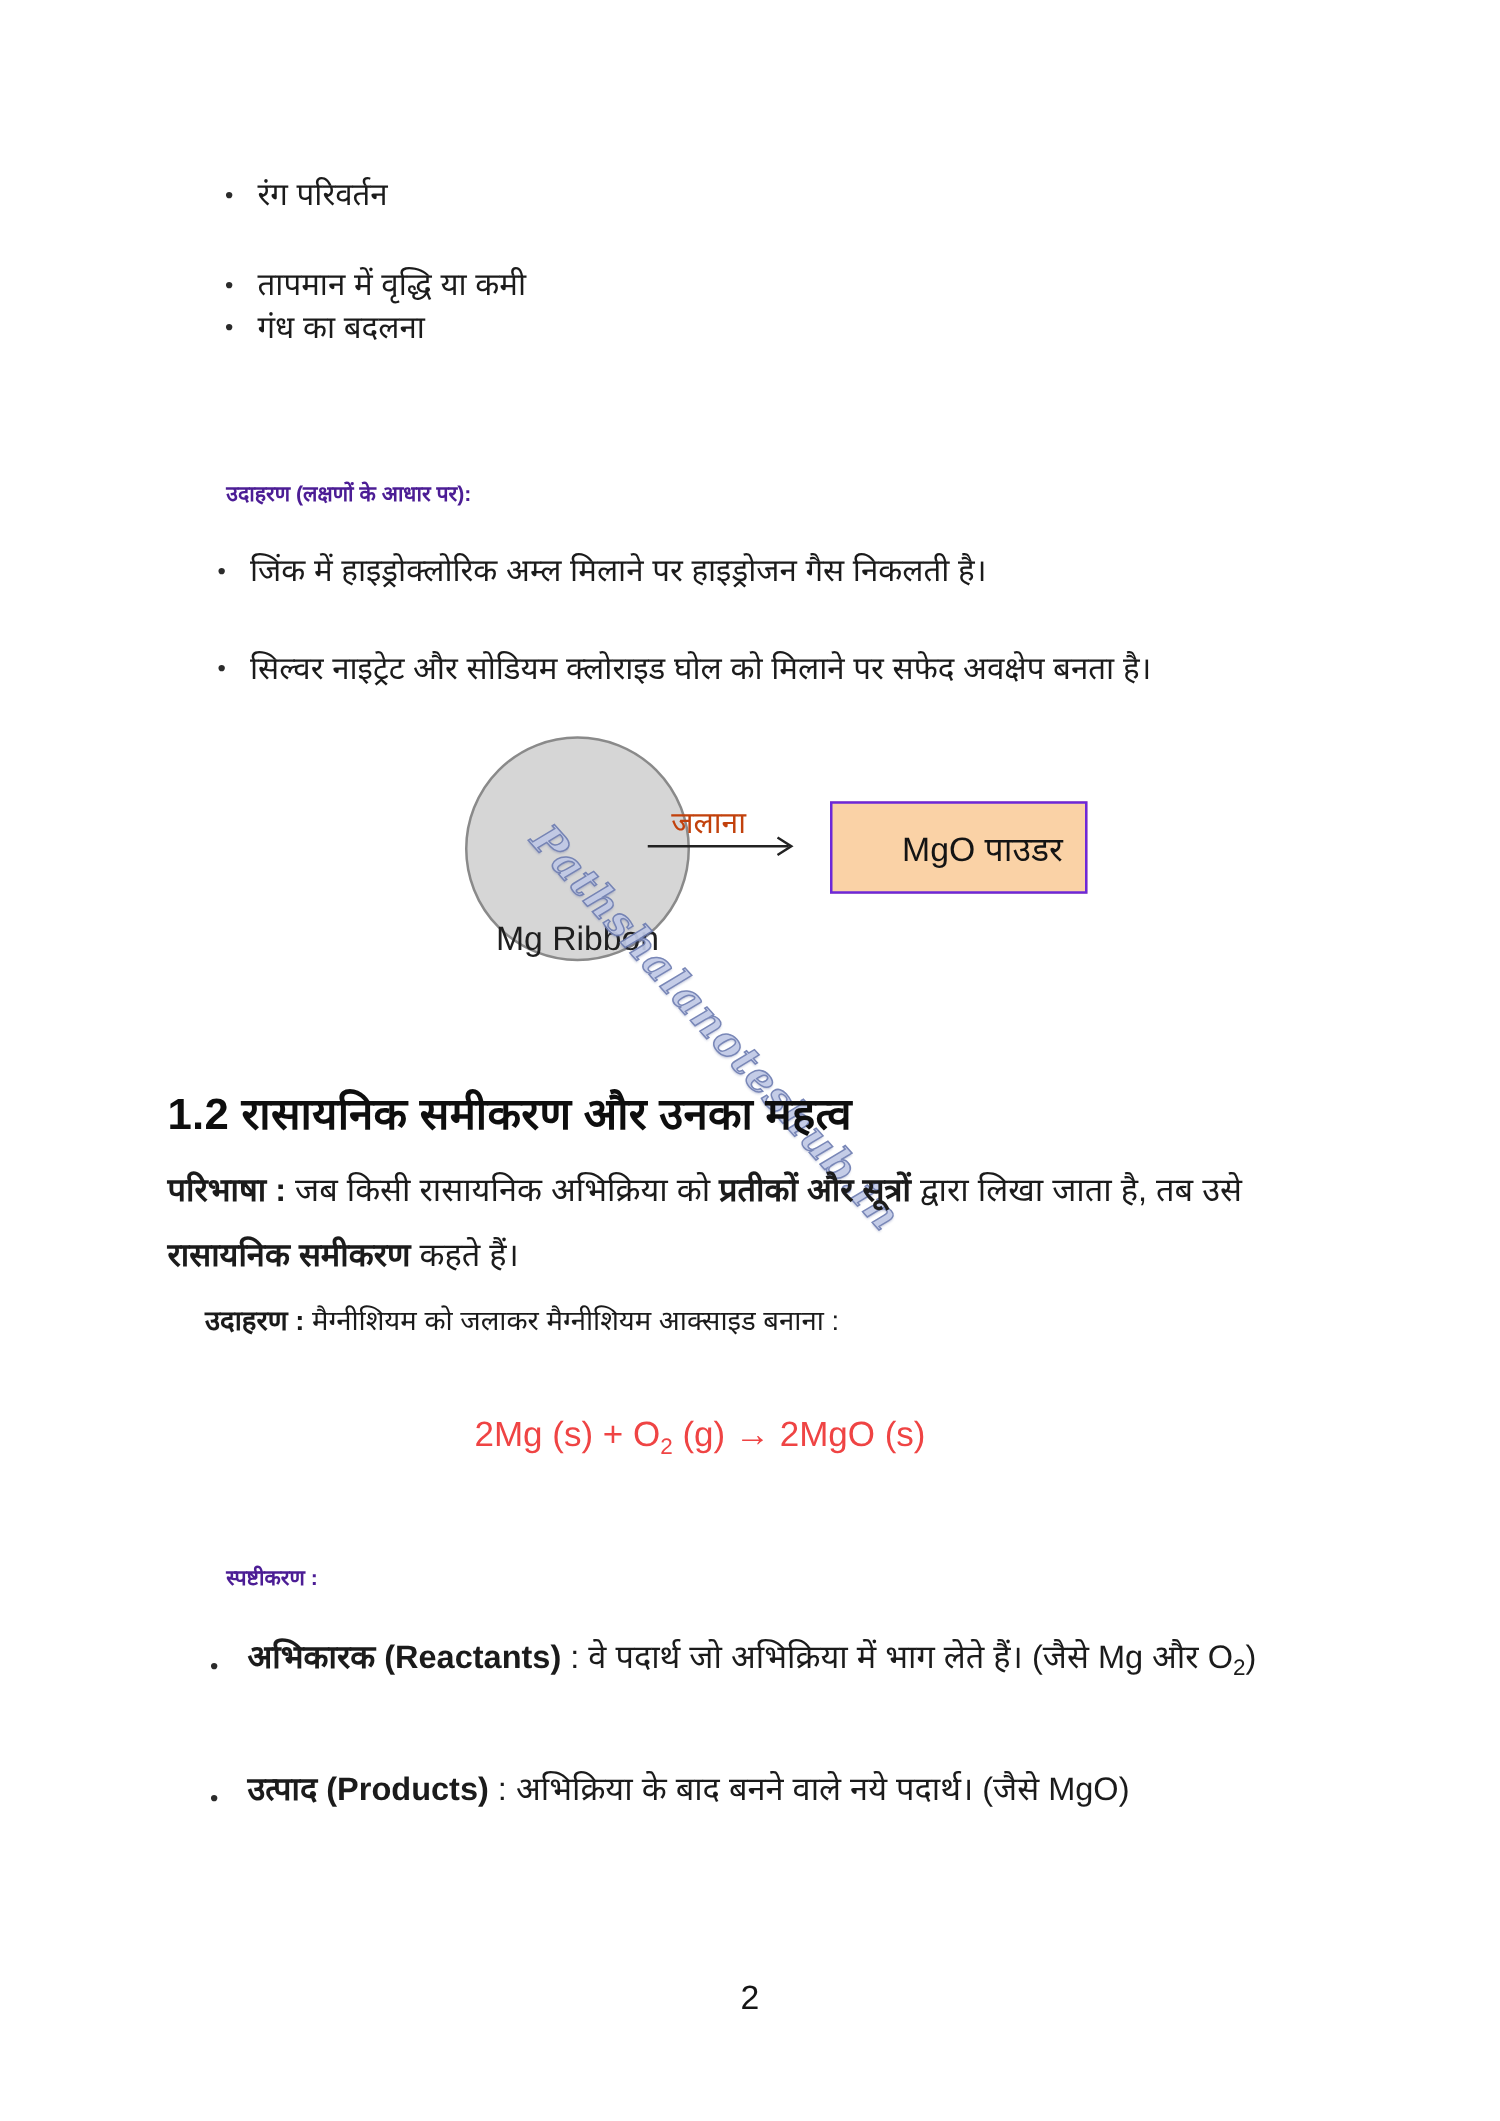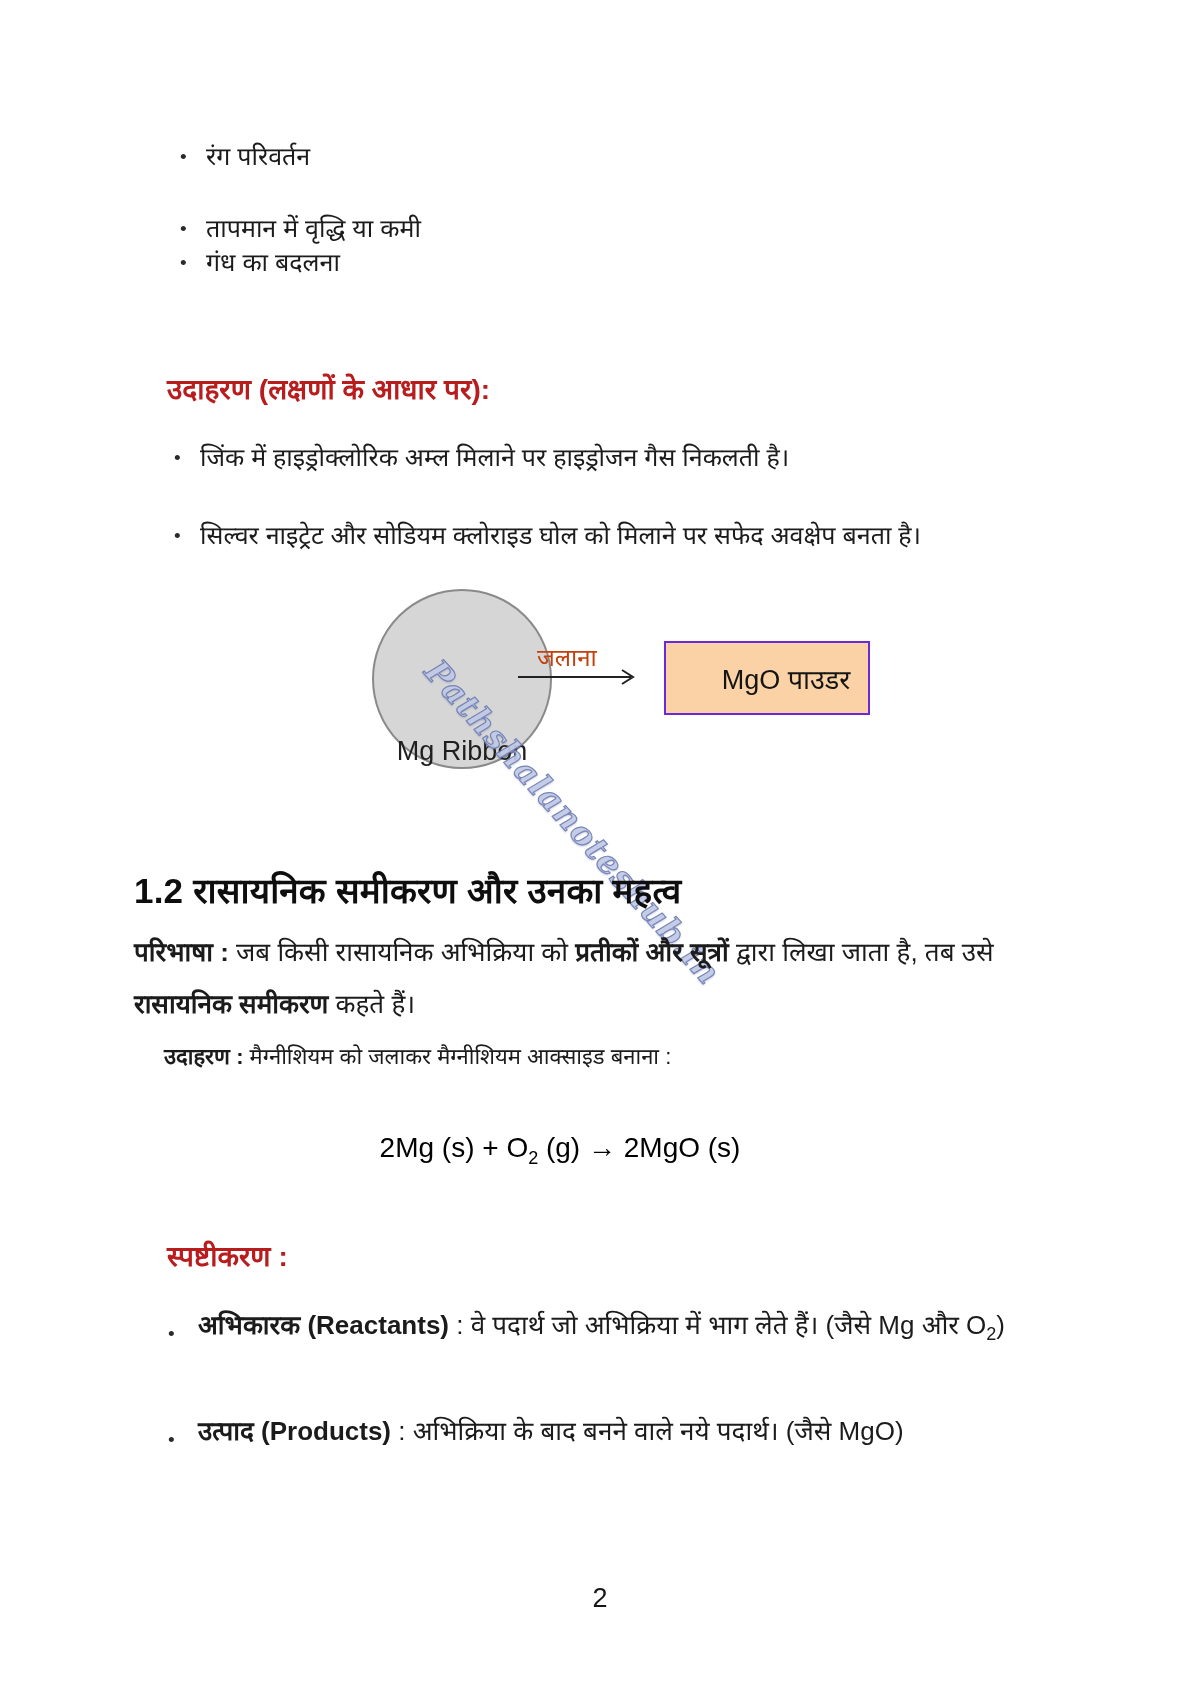--- a/index.html
+++ b/index.html
@@ -37,21 +37,21 @@
   }
   .bullet2::before {
     content: "•";
     position: absolute;
     left: 2px;
     top: 9px;
     font-size: 19px;
     color: #2b2b2b;
   }
   .b { font-weight: bold; }
-  .h-sub { font-size: 28px; font-weight: bold; color: #b91c1c; margin: 3px; }
+  .h-sub { font-size: 17px; font-weight: bold; color: #4c1d95; margin: 17px; }
   h1.sec-heading {
     margin: 0;
     font-size: 35px;
     font-weight: bold;
     color: #0e0e0e;
     letter-spacing: 0.2px;
   }
   p { margin: 0; }
   .para { font-size: 26px; line-height: 52px; }
   .circle {
@@ -78,21 +78,21 @@
     font-style: italic;
     font-weight: bold;
     font-size: 33px;
     letter-spacing: 1px;
     white-space: nowrap;
     color: #c0c9e6;
     -webkit-text-stroke: 1.2px #6f7eb2;
     text-shadow: 1px 1px 2px rgba(90,105,160,0.45);
     opacity: 0.93;
   }
-  .equation { font-size: 28px; color: #000000; }
+  .equation { font-size: 28px; color: #ef4444; }
   .equation sub, .ssub { font-size: 18px; }
   .pagenum { font-size: 27px; color: #161616; }
 </style>
 </head>
 <body>
 
 <div class="page">
 
   <ul class="blist abs" style="top:139px; left:178px;">
     <li class="bullet" style="margin-bottom:38px;">

